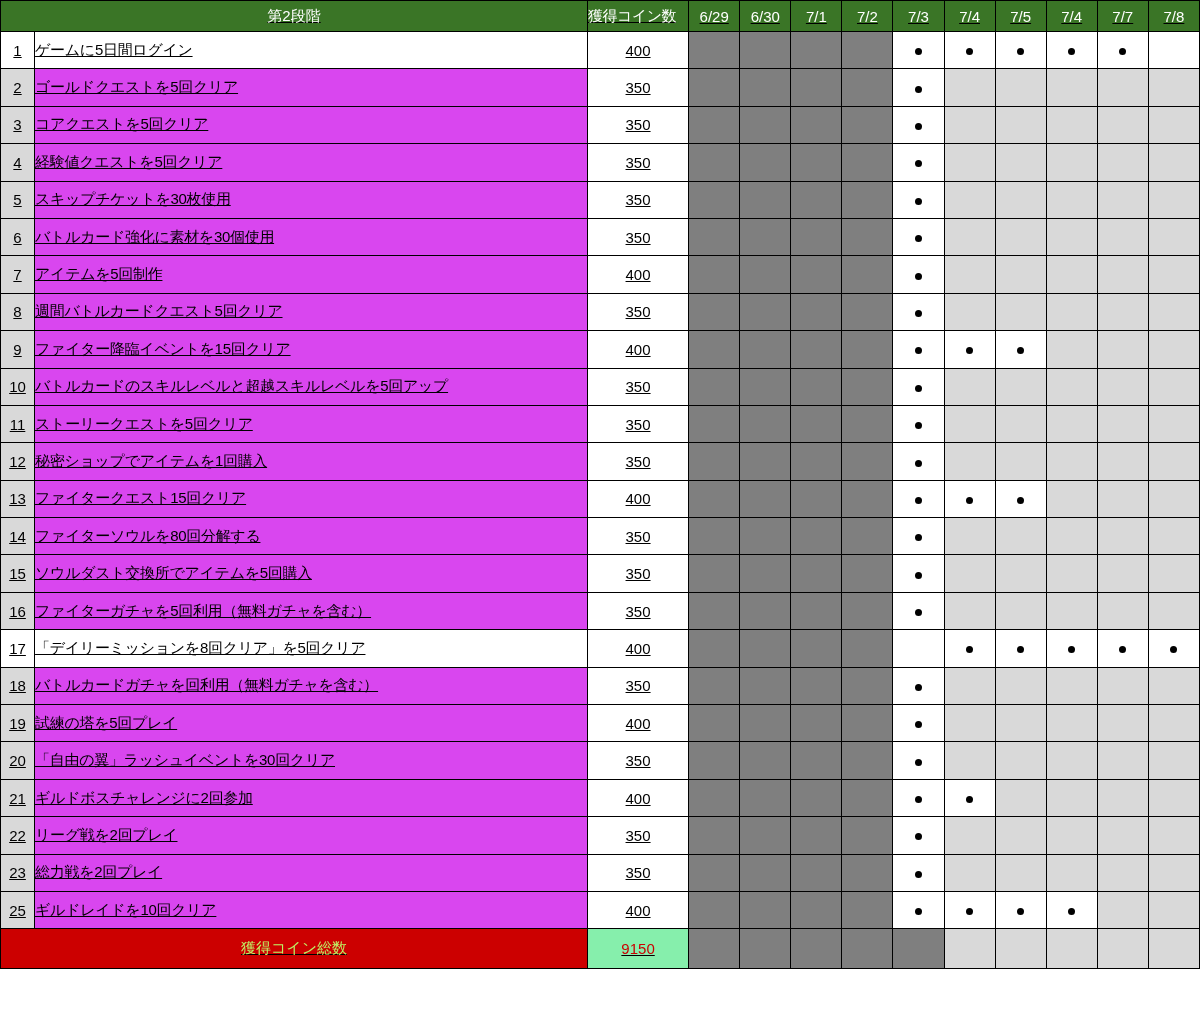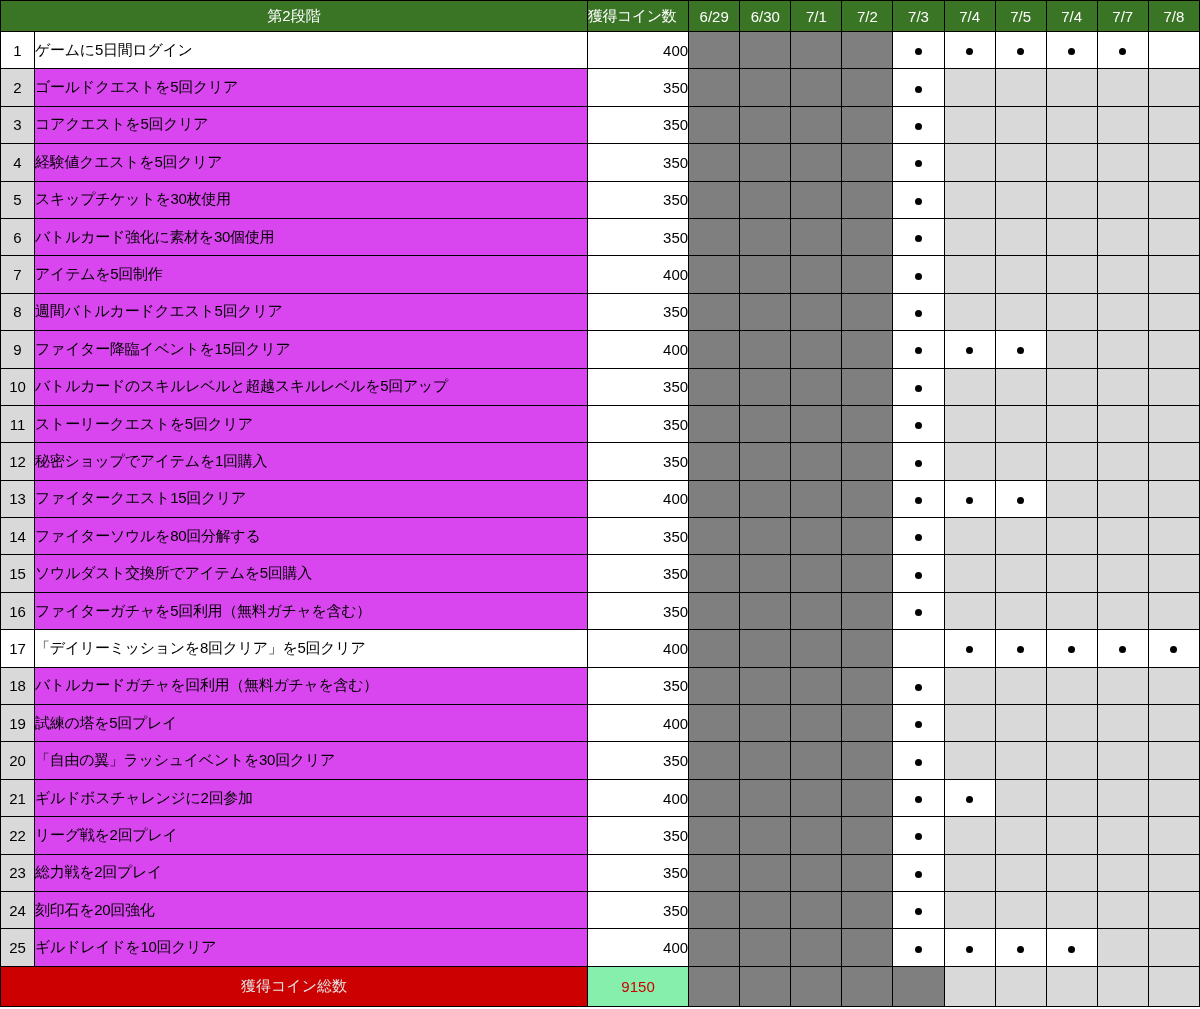--- a/index.html
+++ b/index.html
@@ -10,20 +10,21 @@
   body {
     width: 1200px;
     height: 1009px;
     font-family: "Liberation Sans", sans-serif;
     -webkit-font-smoothing: antialiased;
   }
   table.mission-table {
     border-collapse: collapse;
     width: 1200px;
     table-layout: fixed;
+    text-decoration: underline;
   }
   table.mission-table td, table.mission-table th {
     border: 1px solid #000000;
     padding: 0;
     font-size: 15px;
     font-weight: normal;
     vertical-align: middle;
     box-sizing: border-box;
   }
   
@@ -74,21 +75,21 @@
     overflow: hidden;
   }
   td.task.white {
     background: #ffffff;
   }
   td.num.white {
     background: #ffffff;
   }
   td.coin {
     background: #ffffff;
-    text-align: right;
+    text-align: center;
     font-size: 15px;
   }
   td.cell {
     background: #ffffff;
     text-align: center;
     font-size: 15px;
     line-height: 1;
   }
   td.cell.grey {
     background: #7f7f7f;
@@ -101,21 +102,21 @@
     width: 7px;
     height: 7px;
     border-radius: 50%;
     background: #000000;
     vertical-align: middle;
   }
 
   
   td.total-label {
     background: #cc0000;
-    color: #e5e5e5;
+    color: #bef264;
     font-weight: bold;
     text-align: center;
     font-size: 16px;
     height: 40px;
   }
   td.total-value {
     background: #86efac;
     color: #cc0000;
     font-weight: bold;
     text-align: center;
@@ -490,35 +491,20 @@
         <td class="cell"><span class="dot"></span></td>
         <td class="cell light"></td>
         <td class="cell light"></td>
         <td class="cell light"></td>
         <td class="cell light"></td>
         <td class="cell light"></td>
       </tr>
       <tr>
         <td class="num">23</td>
         <td class="task">総力戦を2回プレイ</td>
-        <td class="coin">350</td>
-        <td class="cell grey"></td>
-        <td class="cell grey"></td>
-        <td class="cell grey"></td>
-        <td class="cell grey"></td>
-        <td class="cell"><span class="dot"></span></td>
-        <td class="cell light"></td>
-        <td class="cell light"></td>
-        <td class="cell light"></td>
-        <td class="cell light"></td>
-        <td class="cell light"></td>
-      </tr>
-      <tr>
-        <td class="num">24</td>
-        <td class="task">刻印石を20回強化</td>
         <td class="coin">350</td>
         <td class="cell grey"></td>
         <td class="cell grey"></td>
         <td class="cell grey"></td>
         <td class="cell grey"></td>
         <td class="cell"><span class="dot"></span></td>
         <td class="cell light"></td>
         <td class="cell light"></td>
         <td class="cell light"></td>
         <td class="cell light"></td>

